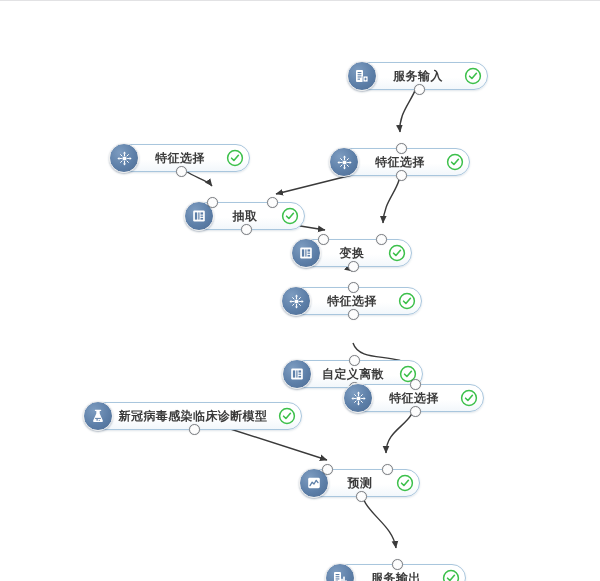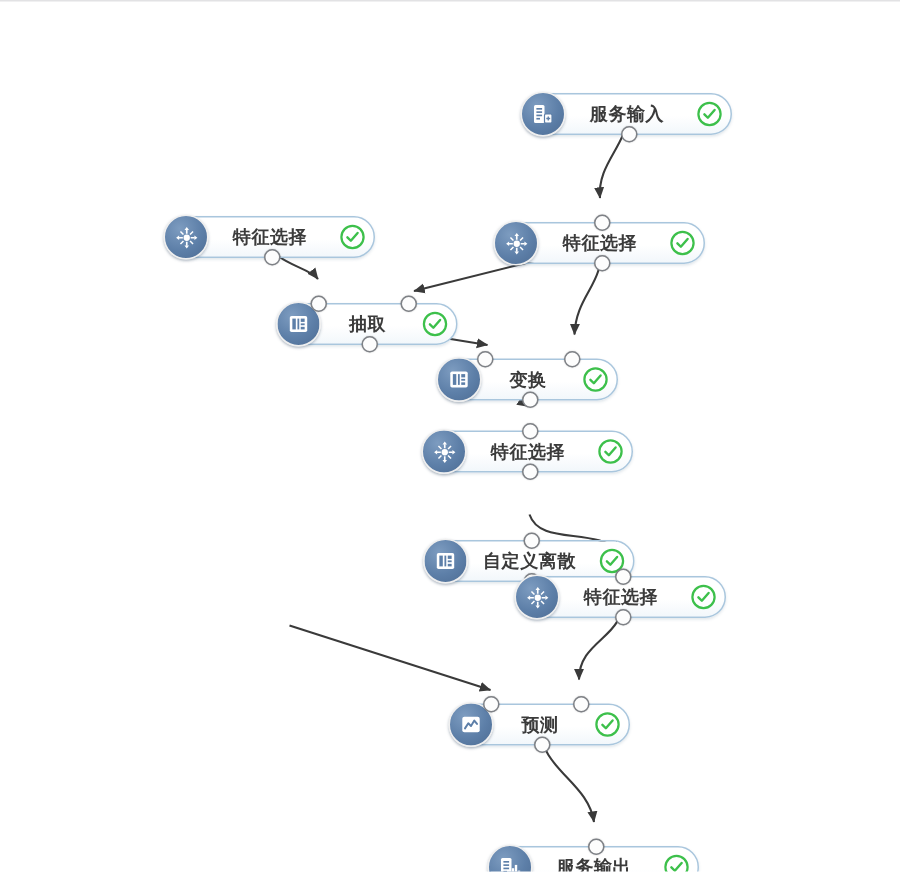--- a/index.html
+++ b/index.html
@@ -255,20 +255,37 @@
           </svg>
         </div>
         <div class="node-label">特征选择</div>
         <div class="node-status"><svg width="18" height="18" viewBox="0 0 18 18" fill="none">
             <circle cx="9" cy="9" r="7.4" fill="#ffffff" stroke="#3dc04b" stroke-width="1.5"></circle>
             <path d="M5.6 9.2 L7.9 11.5 L12.4 6.3" stroke="#3dc04b" stroke-width="1.6" stroke-linecap="round" stroke-linejoin="round" fill="none"></path>
           </svg></div>
         <div class="port in" style="left: 64.5px;"></div>
         <div class="port out" style="left: 64.5px;"></div>
       </div>
+      <div class="node" style="left: 84px; top: 385px; width: 218px;">
+        <div class="node-icon">
+          <svg width="16" height="16" viewBox="0 0 16 16" fill="none">
+            <path d="M6.3 2.3 h3.4 v3.2 l3.1 7.1 a0.9 0.9 0 0 1 -0.8 1.3 H4 a0.9 0.9 0 0 1 -0.8 -1.3 L6.3 5.5 Z" fill="#ffffff"></path>
+            <path d="M5.4 2.3 h5.2" stroke="#ffffff" stroke-width="1.3" stroke-linecap="round"></path>
+            <path d="M5.1 10.4 h5.8" stroke="#5d7fa8" stroke-width="1"></path>
+            <circle cx="7.1" cy="11.9" r="0.8" fill="#5d7fa8"></circle>
+            <circle cx="9.2" cy="12.3" r="0.6" fill="#5d7fa8"></circle>
+          </svg>
+        </div>
+        <div class="node-label">新冠病毒感染临床诊断模型</div>
+        <div class="node-status"><svg width="18" height="18" viewBox="0 0 18 18" fill="none">
+            <circle cx="9" cy="9" r="7.4" fill="#ffffff" stroke="#3dc04b" stroke-width="1.5"></circle>
+            <path d="M5.6 9.2 L7.9 11.5 L12.4 6.3" stroke="#3dc04b" stroke-width="1.6" stroke-linecap="round" stroke-linejoin="round" fill="none"></path>
+          </svg></div>
+        <div class="port out" style="left: 103.5px;"></div>
+      </div>
       <div class="node" style="left: 300px; top: 452px; width: 120px;">
         <div class="node-icon">
           <svg width="16" height="16" viewBox="0 0 16 16" fill="none">
             <rect x="2.2" y="2.8" width="11.6" height="10.4" rx="1.4" fill="#ffffff"></rect>
             <path d="M4 10.6 L6.2 7.2 L8 9 L10.2 5.4 L12 7.6" stroke="#5d7fa8" stroke-width="1.3" stroke-linecap="round" stroke-linejoin="round" fill="none"></path>
           </svg>
         </div>
         <div class="node-label">预测</div>
         <div class="node-status"><svg width="18" height="18" viewBox="0 0 18 18" fill="none">
             <circle cx="9" cy="9" r="7.4" fill="#ffffff" stroke="#3dc04b" stroke-width="1.5"></circle>

